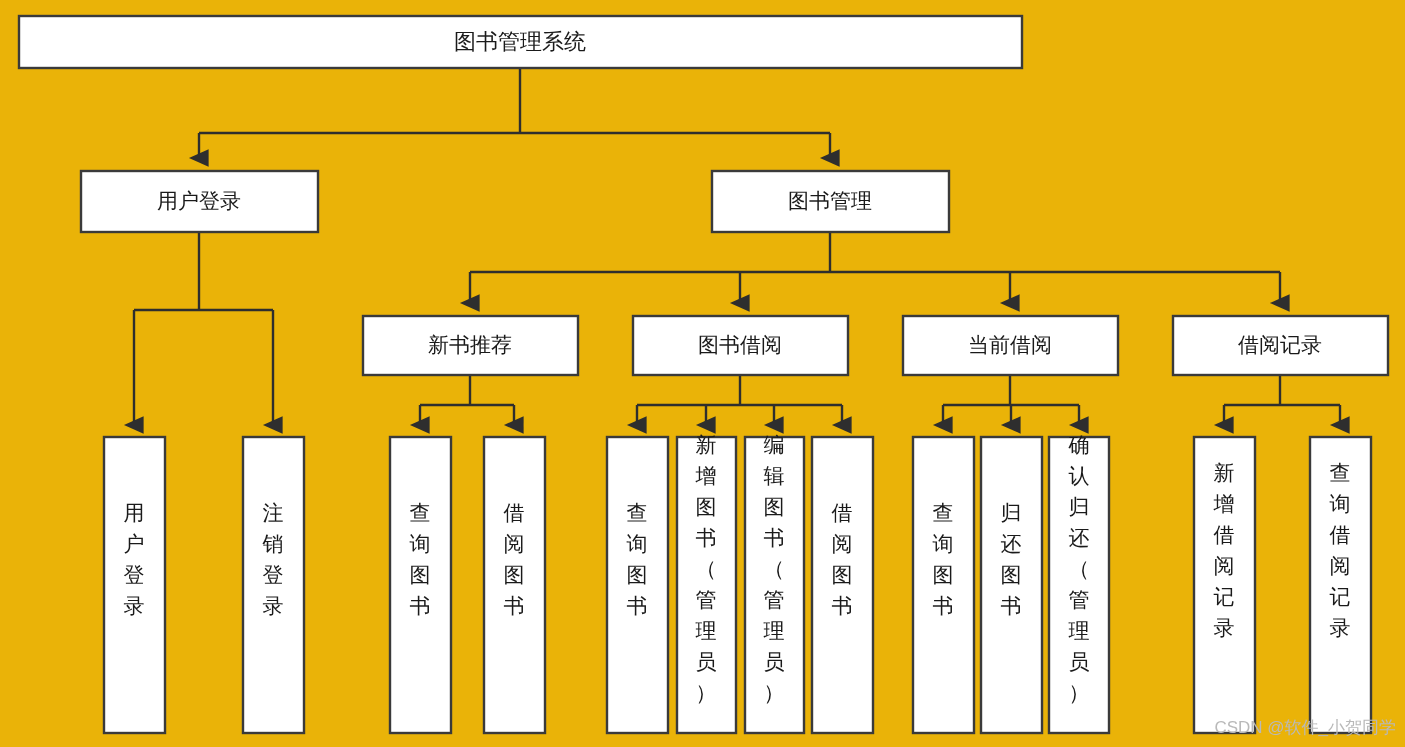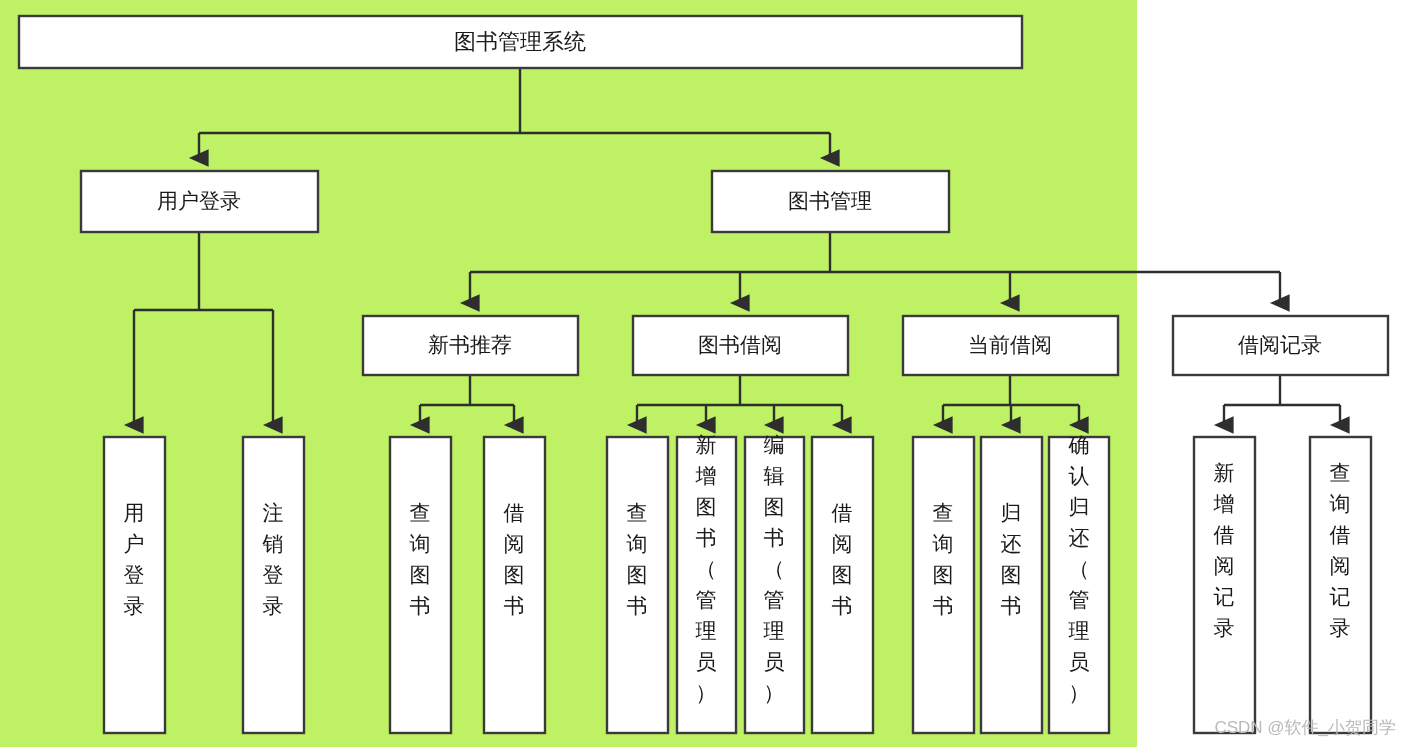--- a/index.html
+++ b/index.html
@@ -8,23 +8,23 @@
     background: #ffffff;
   }
   body {
     width: 1405px;
     height: 747px;
     font-family: "Liberation Sans", "DejaVu Sans", sans-serif;
     overflow: hidden;
   }
   #diagram-root {
     position: relative;
-    width: 1137px;
+    width: 1405px;
     height: 747px;
-    background: #bef264;
+    background: #eab308;
   }
   svg.canvas {
     position: absolute;
     top: 0;
     left: 0;
     width: 1405px;
     height: 747px;
   }
   .node-rect {
     fill: #ffffff;

